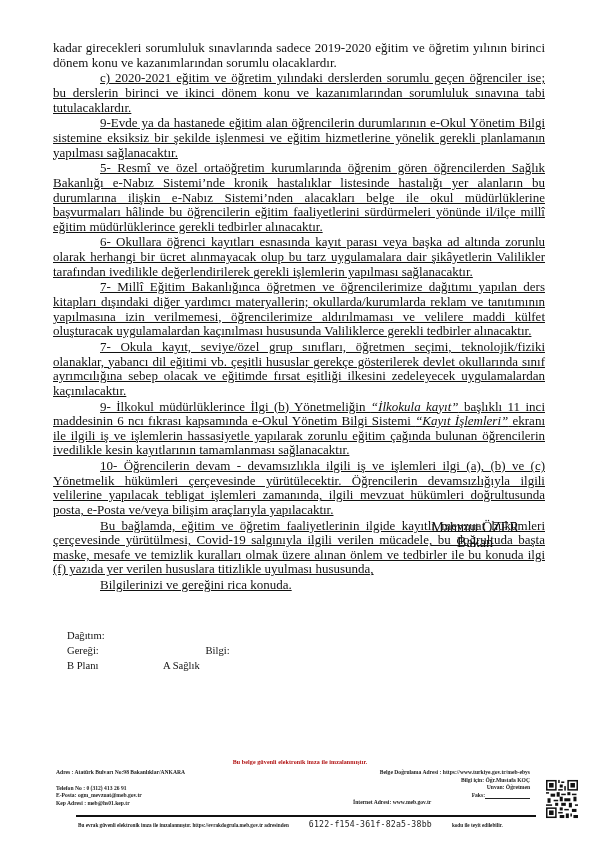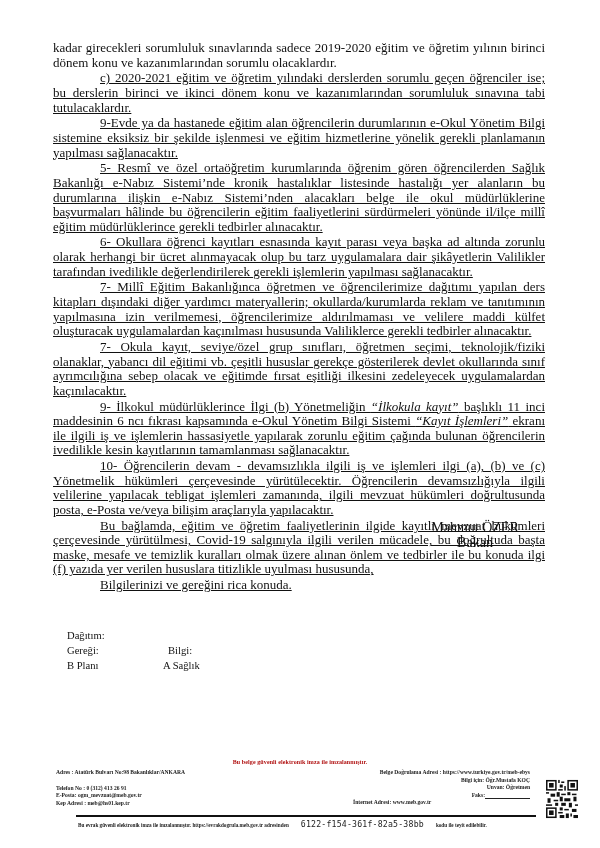--- a/index.html
+++ b/index.html
@@ -18,21 +18,21 @@
   .dist-row .c2 { width: 100px; }
   .footer-note { position: absolute; left: 0; width: 600px; top: 759px; text-align: center;
                  font-size: 6px; color: #b01010; font-weight: bold; letter-spacing: 0.1px; }
   .footer-left { position: absolute; left: 56px; top: 769px; font-size: 5.6px; line-height: 7.6px; font-weight: bold; color: #222; }
   .footer-left .gap { height: 8px; }
   .footer-right { position: absolute; right: 70px; top: 769px; font-size: 5.6px; line-height: 7.6px; font-weight: bold; color: #222; text-align: right; }
   .footer-internet { position: absolute; left: 353px; top: 799px; font-size: 5.6px; font-weight: bold; color: #222; }
   .file-line { display: inline-block; width: 45px; border-bottom: 1px solid #222; height: 6px; vertical-align: bottom; }
   .rule { position: absolute; left: 76px; top: 815px; width: 460px; height: 0; border-top: 2px solid #111; }
   .verify-line { position: absolute; left: 78px; top: 819px; width: 460px; font-size: 5.2px; font-weight: bold; color: #222;
-                 white-space: nowrap; display: flex; align-items: baseline; gap: 12px; }
+                 white-space: nowrap; display: flex; align-items: baseline; gap: 20px; }
   .verify-code { font-family: "DejaVu Sans Mono", monospace; font-size: 8.2px; font-weight: normal; letter-spacing: 0.2px; }
   .qr { position: absolute; left: 546px; top: 779px; width: 32px; height: 40px; }
 </style>
 </head>
 <body>
 
 <div class="page">
 
   <div class="body-text" id="body-text">
       <p class="para">kadar girecekleri sorumluluk sınavlarında sadece 2019-2020 eğitim ve öğretim yılının birinci dönem konu ve kazanımlarından sorumlu olacaklardır.</p>
@@ -50,21 +50,21 @@
 
   <div class="signature">
     <div>Mahmut ÖZER</div>
     <div>Bakan</div>
   </div>
 
   <div class="distribution">
     <div>Dağıtım:</div>
     <div class="dist-row">
       <div class="c1">Gereği:</div>
-      <div class="c2" style="padding-left:6px;">Bilgi:</div>
+      <div class="c2" style="padding-left:6px;text-align:center;">Bilgi:</div>
     </div>
     <div class="dist-row">
       <div class="c1">B Planı</div>
       <div class="c2">A Sağlık</div>
     </div>
   </div>
 
   <div class="footer-note" style="color: rgb(176, 16, 16);">Bu belge güvenli elektronik imza ile imzalanmıştır.</div>
 
   <div class="footer-left">

